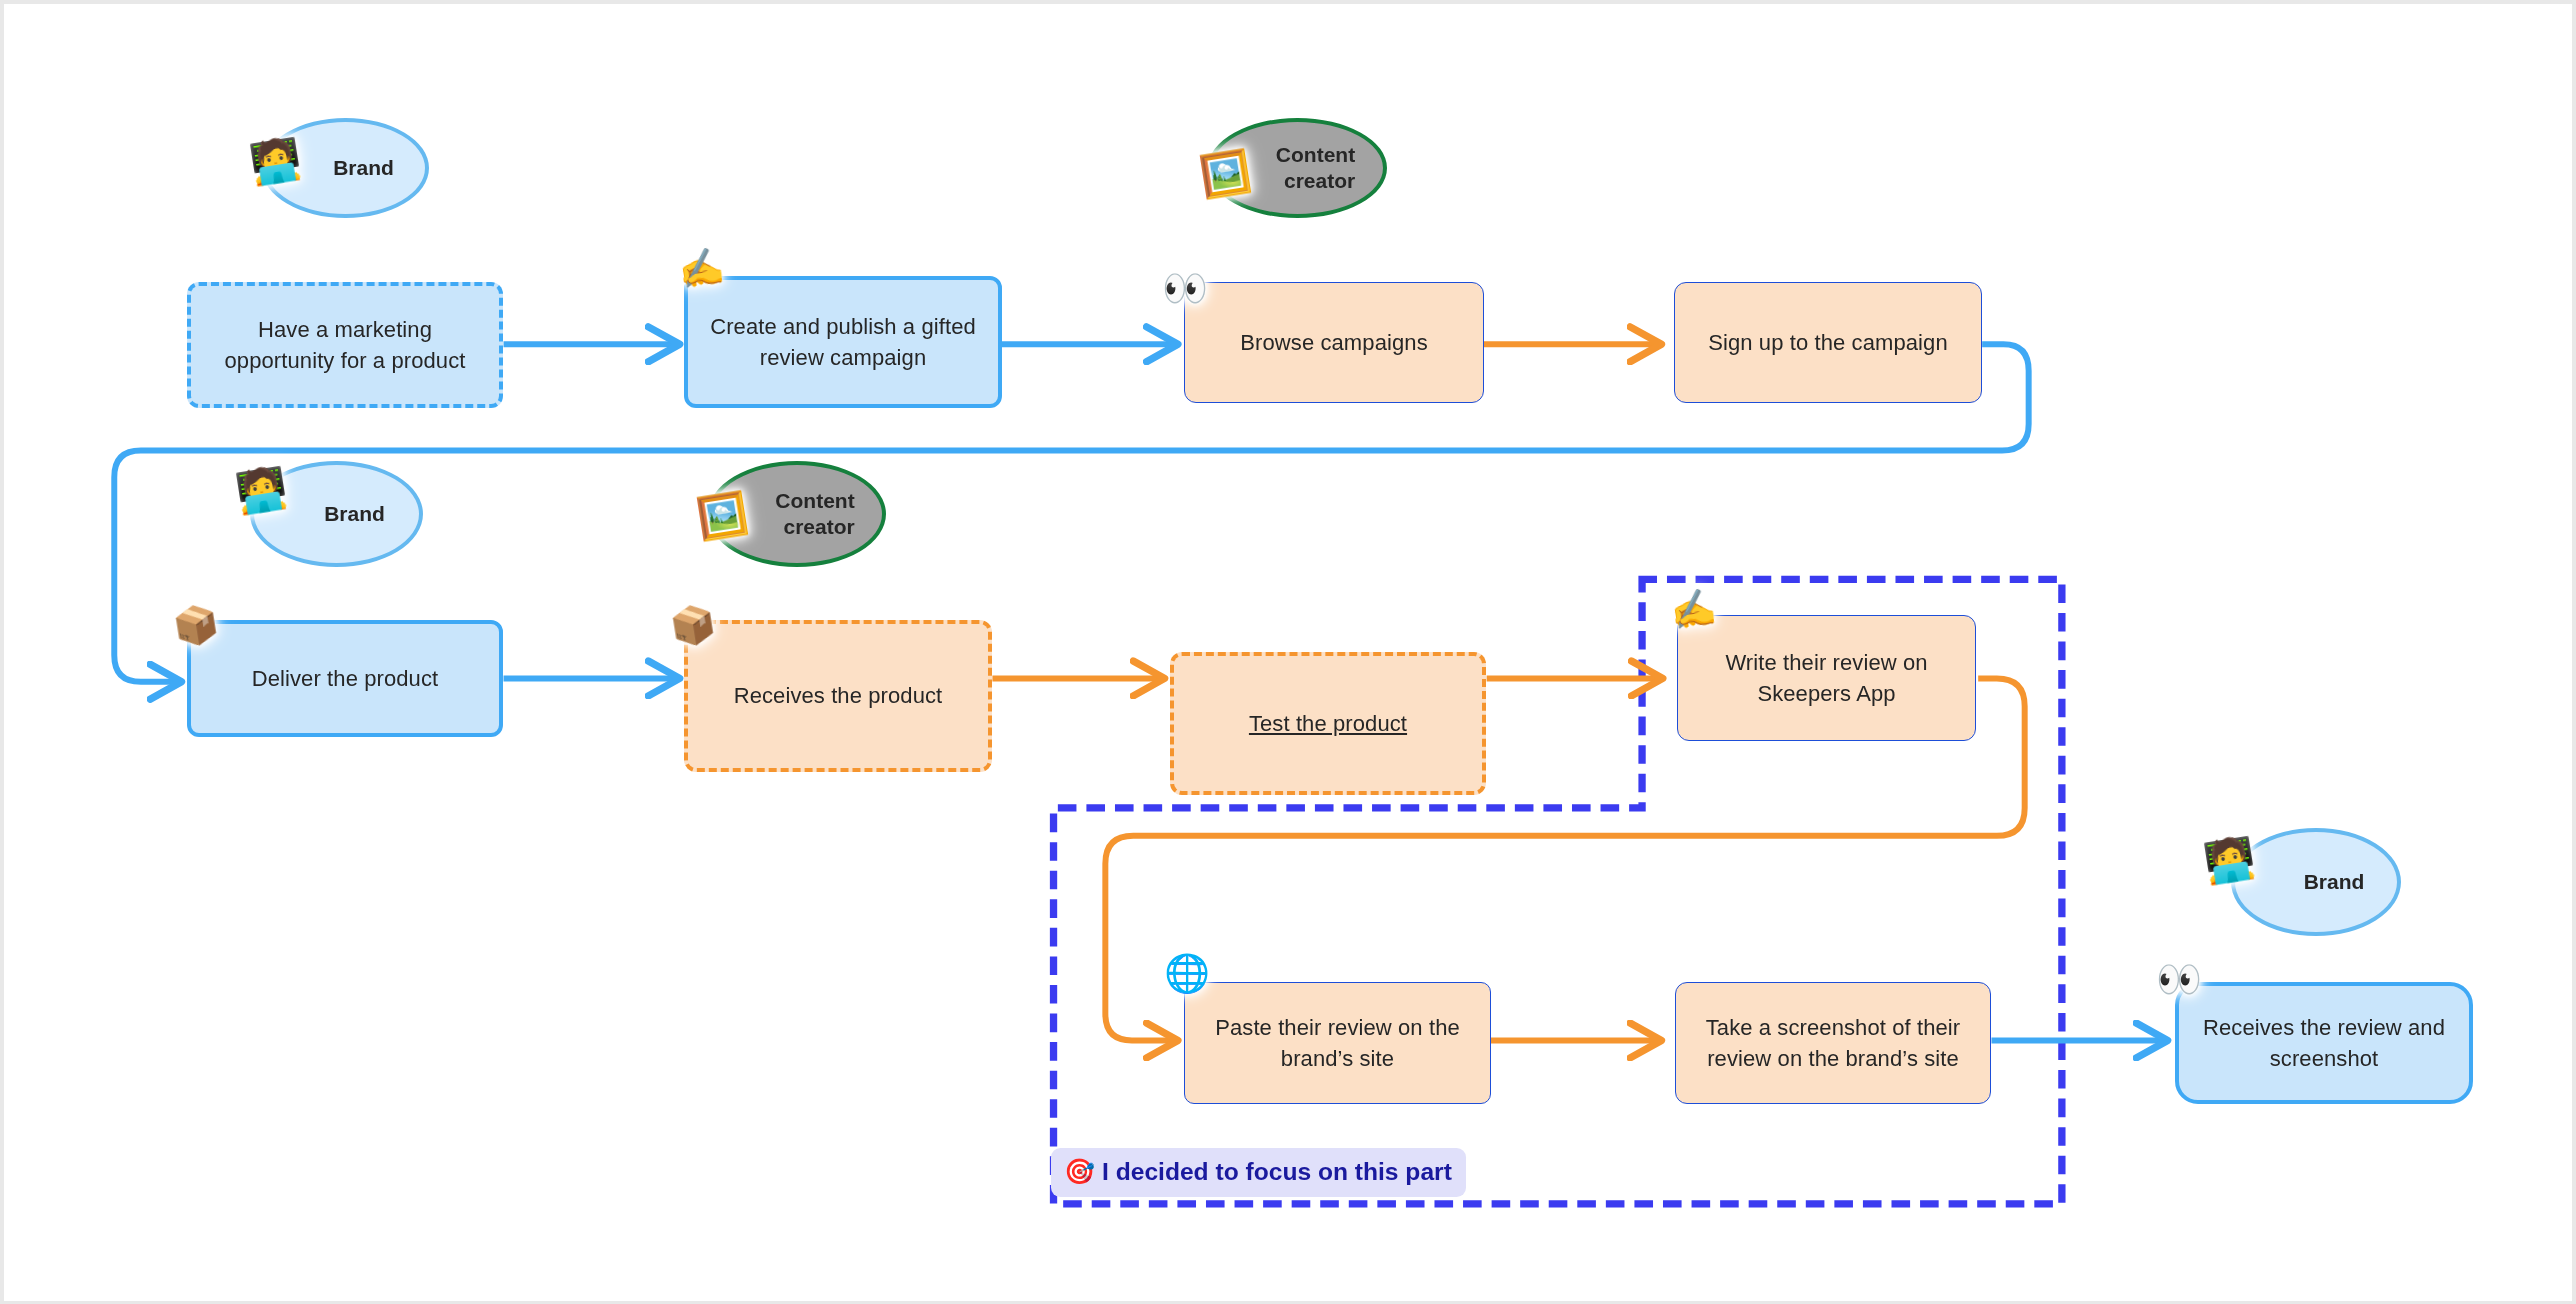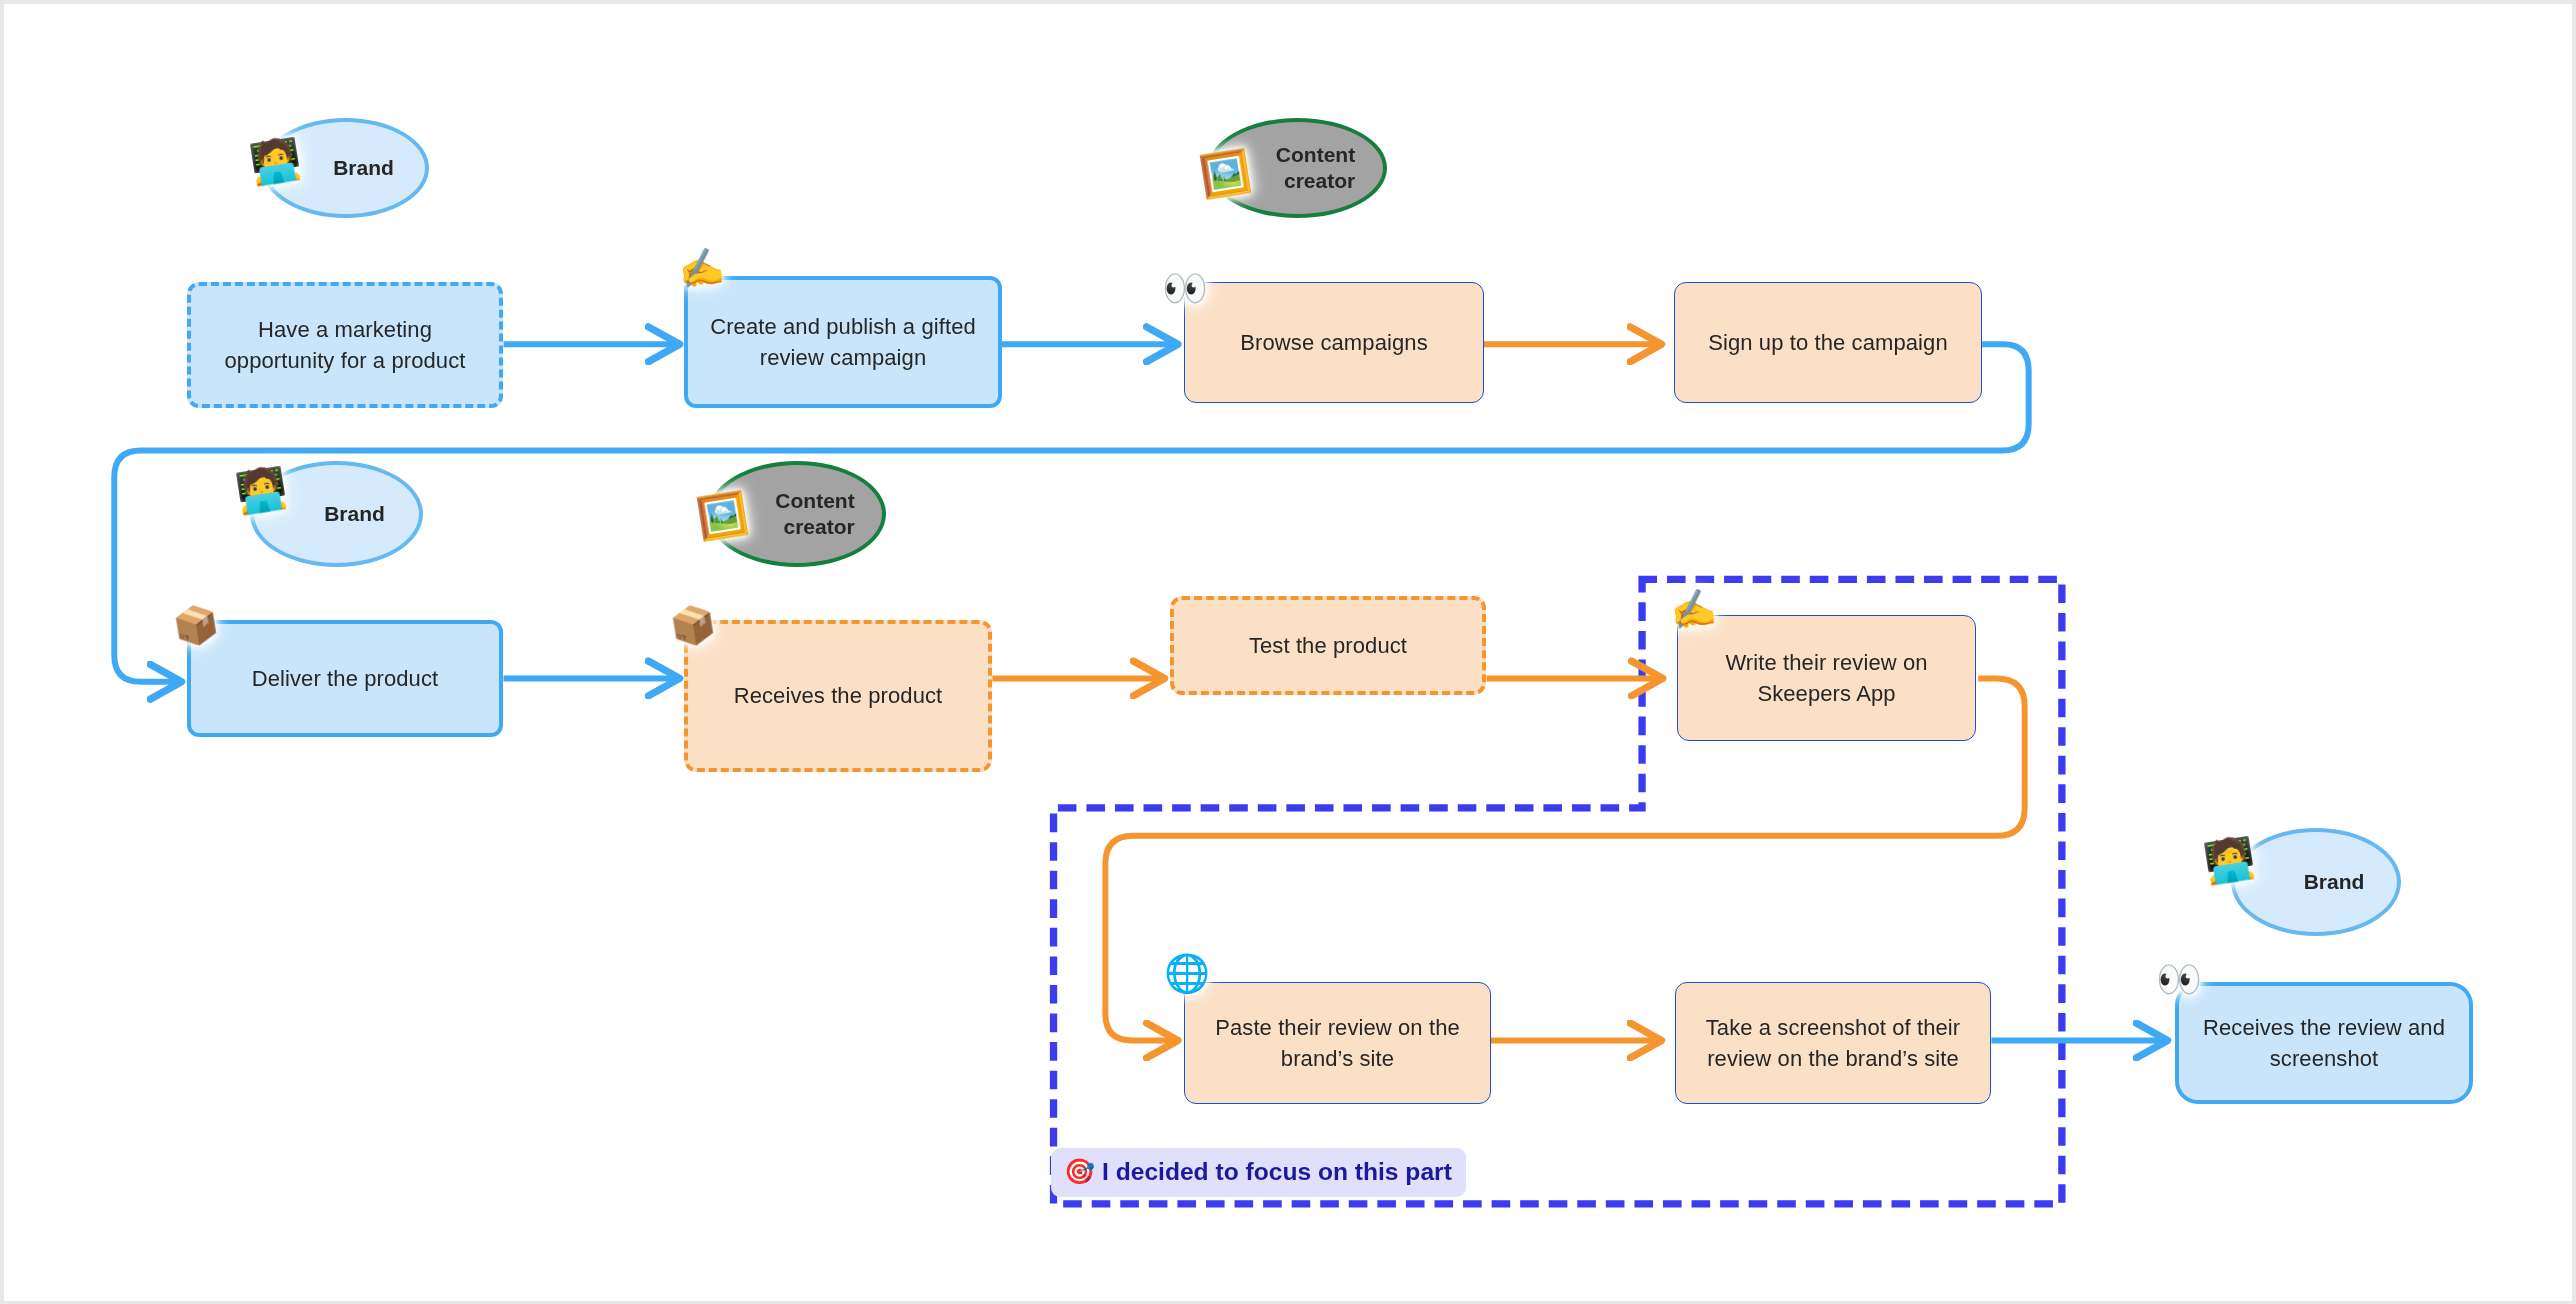--- a/index.html
+++ b/index.html
@@ -159,30 +159,30 @@
   <div class="node n-blue" style="left:183px;top:616px;width:316px;height:117px;">
     <span class="txt">Deliver the product</span>
   </div>
   <div class="emo rot" style="left:169px;top:603px;">📦</div>
 
   <div class="node n-orange-dash" style="left:680px;top:616px;width:308px;height:152px;">
     <span class="txt">Receives the product</span>
   </div>
   <div class="emo rot" style="left:666px;top:603px;">📦</div>
 
-  <div class="node n-orange-dash" style="left:1166px;top:592px;width:316px;height:99px;">
+  <div class="node n-orange-dash" style="left:1166px;top:648px;width:316px;height:143px;text-decoration:underline;">
     <span class="txt">Test the product</span>
   </div>
 
   <div class="node n-orange" style="left:1673px;top:611px;width:299px;height:126px;">
     <span class="txt">Write their review on Skeepers App</span>
   </div>
   <div class="emo rot" style="left:1666px;top:587px;">✍️</div>
 
-  <div class="node n-orange" style="left:1180px;top:978px;width:307px;height:122px;">
+  <div class="node n-orange" style="left:1180px;top:978px;width:307px;height:122px;border-radius:10px;">
     <span class="txt">Paste their review on the brand’s site</span>
   </div>
   <div class="emo" style="left:1160px;top:951px;">🌐</div>
 
   <div class="node n-orange" style="left:1671px;top:978px;width:316px;height:122px;">
     <span class="txt">Take a screenshot of their review on the brand’s site</span>
   </div>
 
   <div class="node n-blue" style="left:2171px;top:978px;width:298px;height:122px;border-radius:23px;">
     <span class="txt">Receives the review and screenshot</span>

